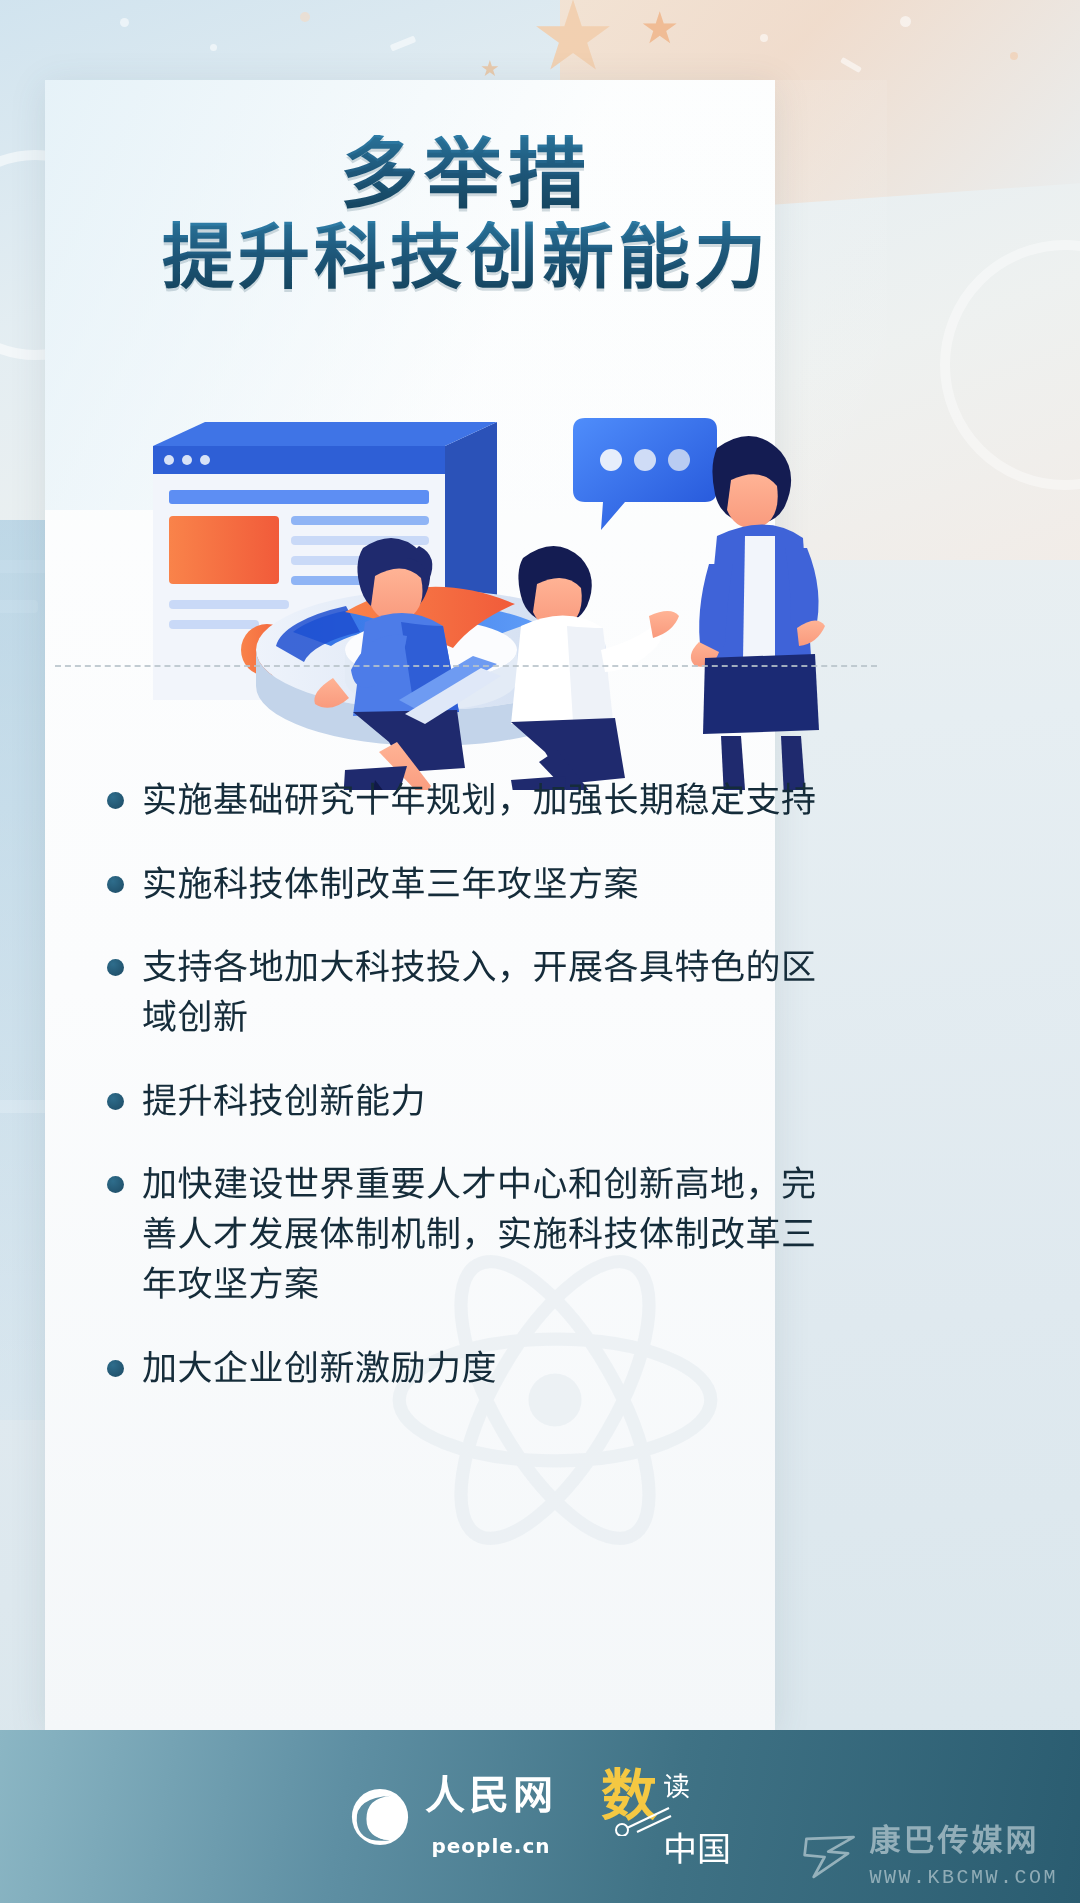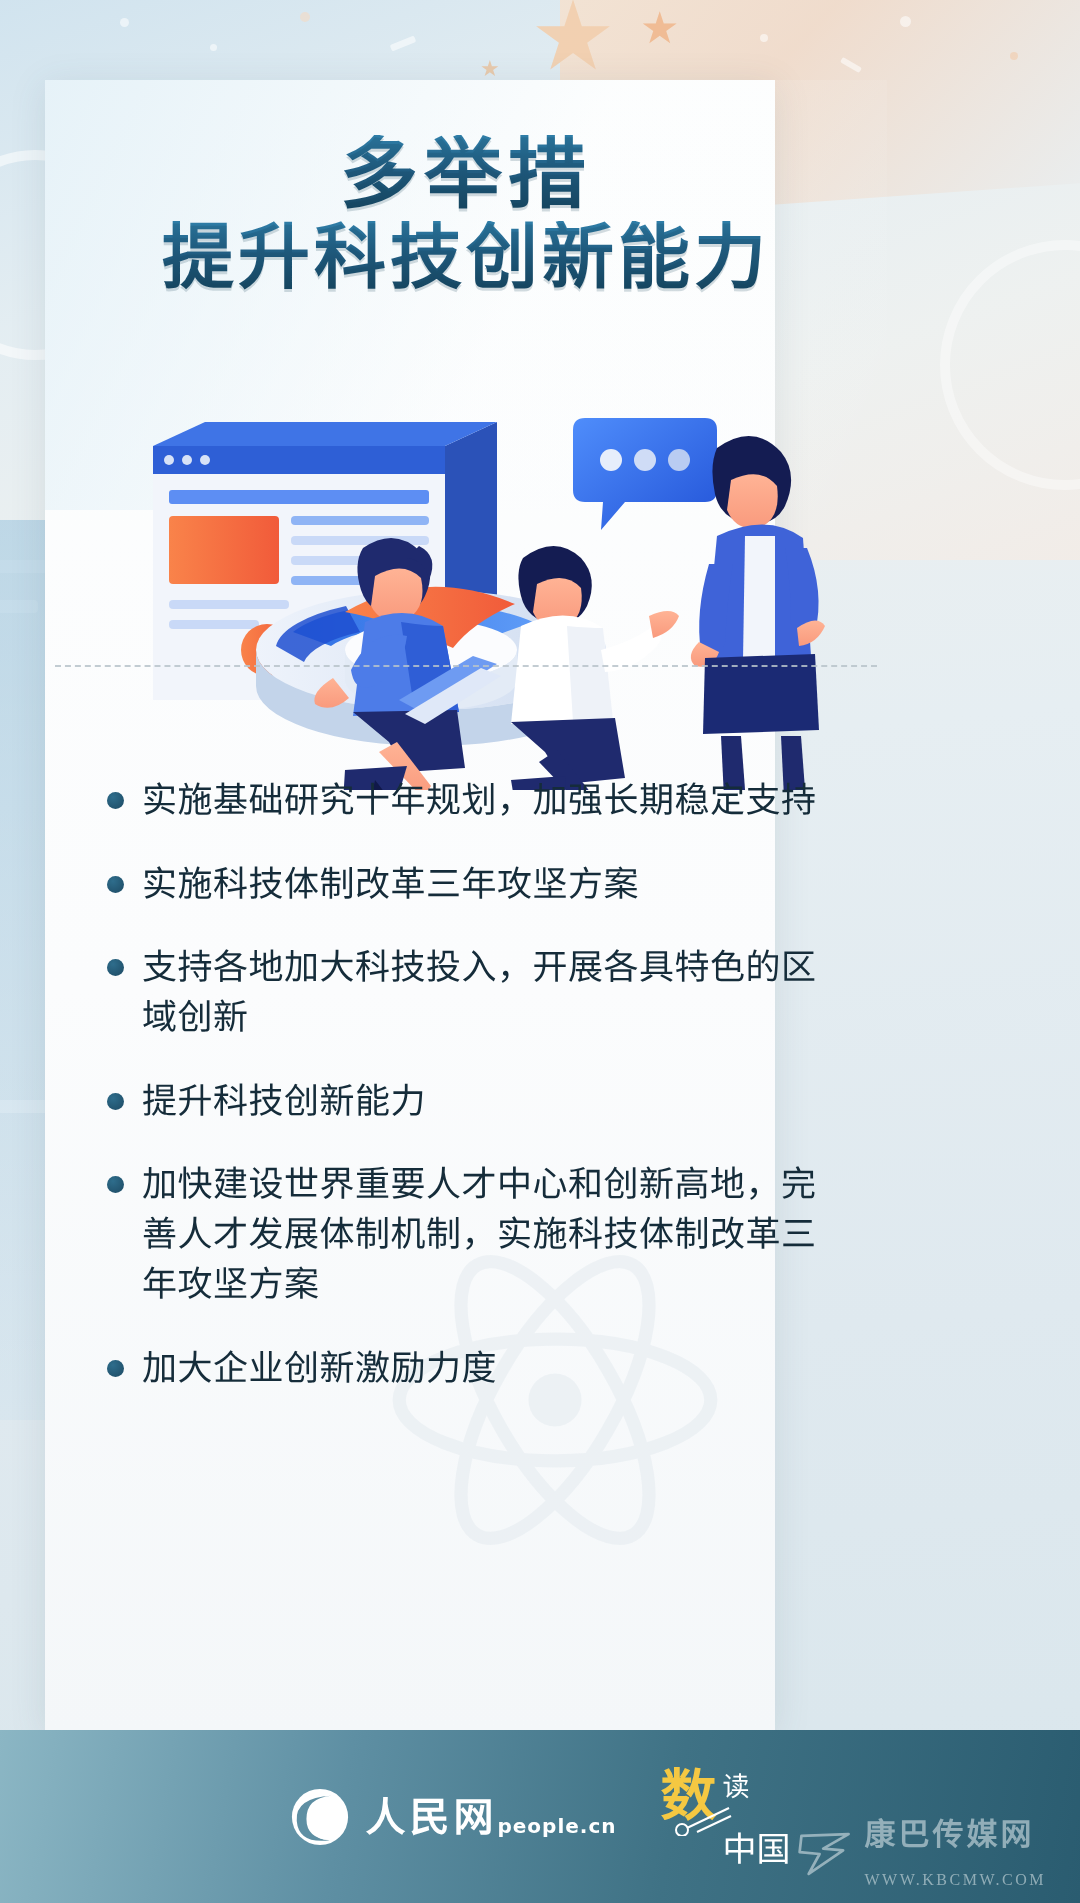--- a/index.html
+++ b/index.html
@@ -115,21 +115,21 @@
 
   
   #footer{
     position:absolute;left:0;bottom:0;width:1080px;height:173px;
     background:linear-gradient(100deg,#8bb6c4 0%,#5e8fa3 32%,#3f7285 62%,#2a5c70 100%);
     display:flex;align-items:center;justify-content:center;
   }
   .footer-inner{display:flex;align-items:center;gap:26px;}
   .people-logo{display:flex;align-items:center;gap:14px;}
   .people-mark{width:62px;height:62px;}
-  .people-words{display:flex;align-items:center;}
+  .people-words{display:flex;flex-direction:column;align-items:center;}
   .people-cn-han{
     font-family:"DejaVu Serif","Liberation Serif",serif;
     font-size:40px;color:#ffffff;letter-spacing:4px;font-weight:bold;
     line-height:1;
   }
   .people-cn-en{
     font-family:"DejaVu Sans",sans-serif;font-weight:bold;
     font-size:20px;color:#ffffff;letter-spacing:1px;margin-top:19px;
   }
   .shudu-logo{display:flex;align-items:flex-start;gap:6px;margin-left:18px;}
@@ -140,32 +140,32 @@
   .shudu-right{display:flex;flex-direction:column;gap:2px;margin-top:6px;}
   .du-char{
     font-family:"DejaVu Serif","Liberation Serif",serif;
     font-size:27px;color:#ffffff;line-height:1;
   }
   .zhong-char{
     font-family:"DejaVu Serif","Liberation Serif",serif;font-weight:normal;
     font-size:34px;color:#ffffff;line-height:1;margin-top:16px;
   }
   #watermark{
-    position:absolute;right:34px;bottom:14px;
+    position:absolute;right:22px;bottom:14px;
     display:flex;align-items:center;gap:10px;opacity:.62;
   }
   .wm-mark{width:58px;height:52px;}
   .wm-text{display:flex;flex-direction:column;}
   .wm-han{
     font-family:"DejaVu Serif","Liberation Serif",serif;font-weight:bold;
     font-size:31px;color:#cfdde2;letter-spacing:3px;line-height:1.05;
   }
   .wm-url{
-    font-family:Liberation Serif, serif;
-    font-size:16px;color:#cbdade;letter-spacing:2.5px;margin-top:20px;
+    font-family:Liberation Mono, monospace;
+    font-size:20px;color:#cbdade;letter-spacing:2.5px;margin-top:9px;
   }
 </style>
 </head>
 <body>
 
 <div id="poster">
 
   <div class="bg-sky"></div>
   <div class="bg-peach"></div>
 

